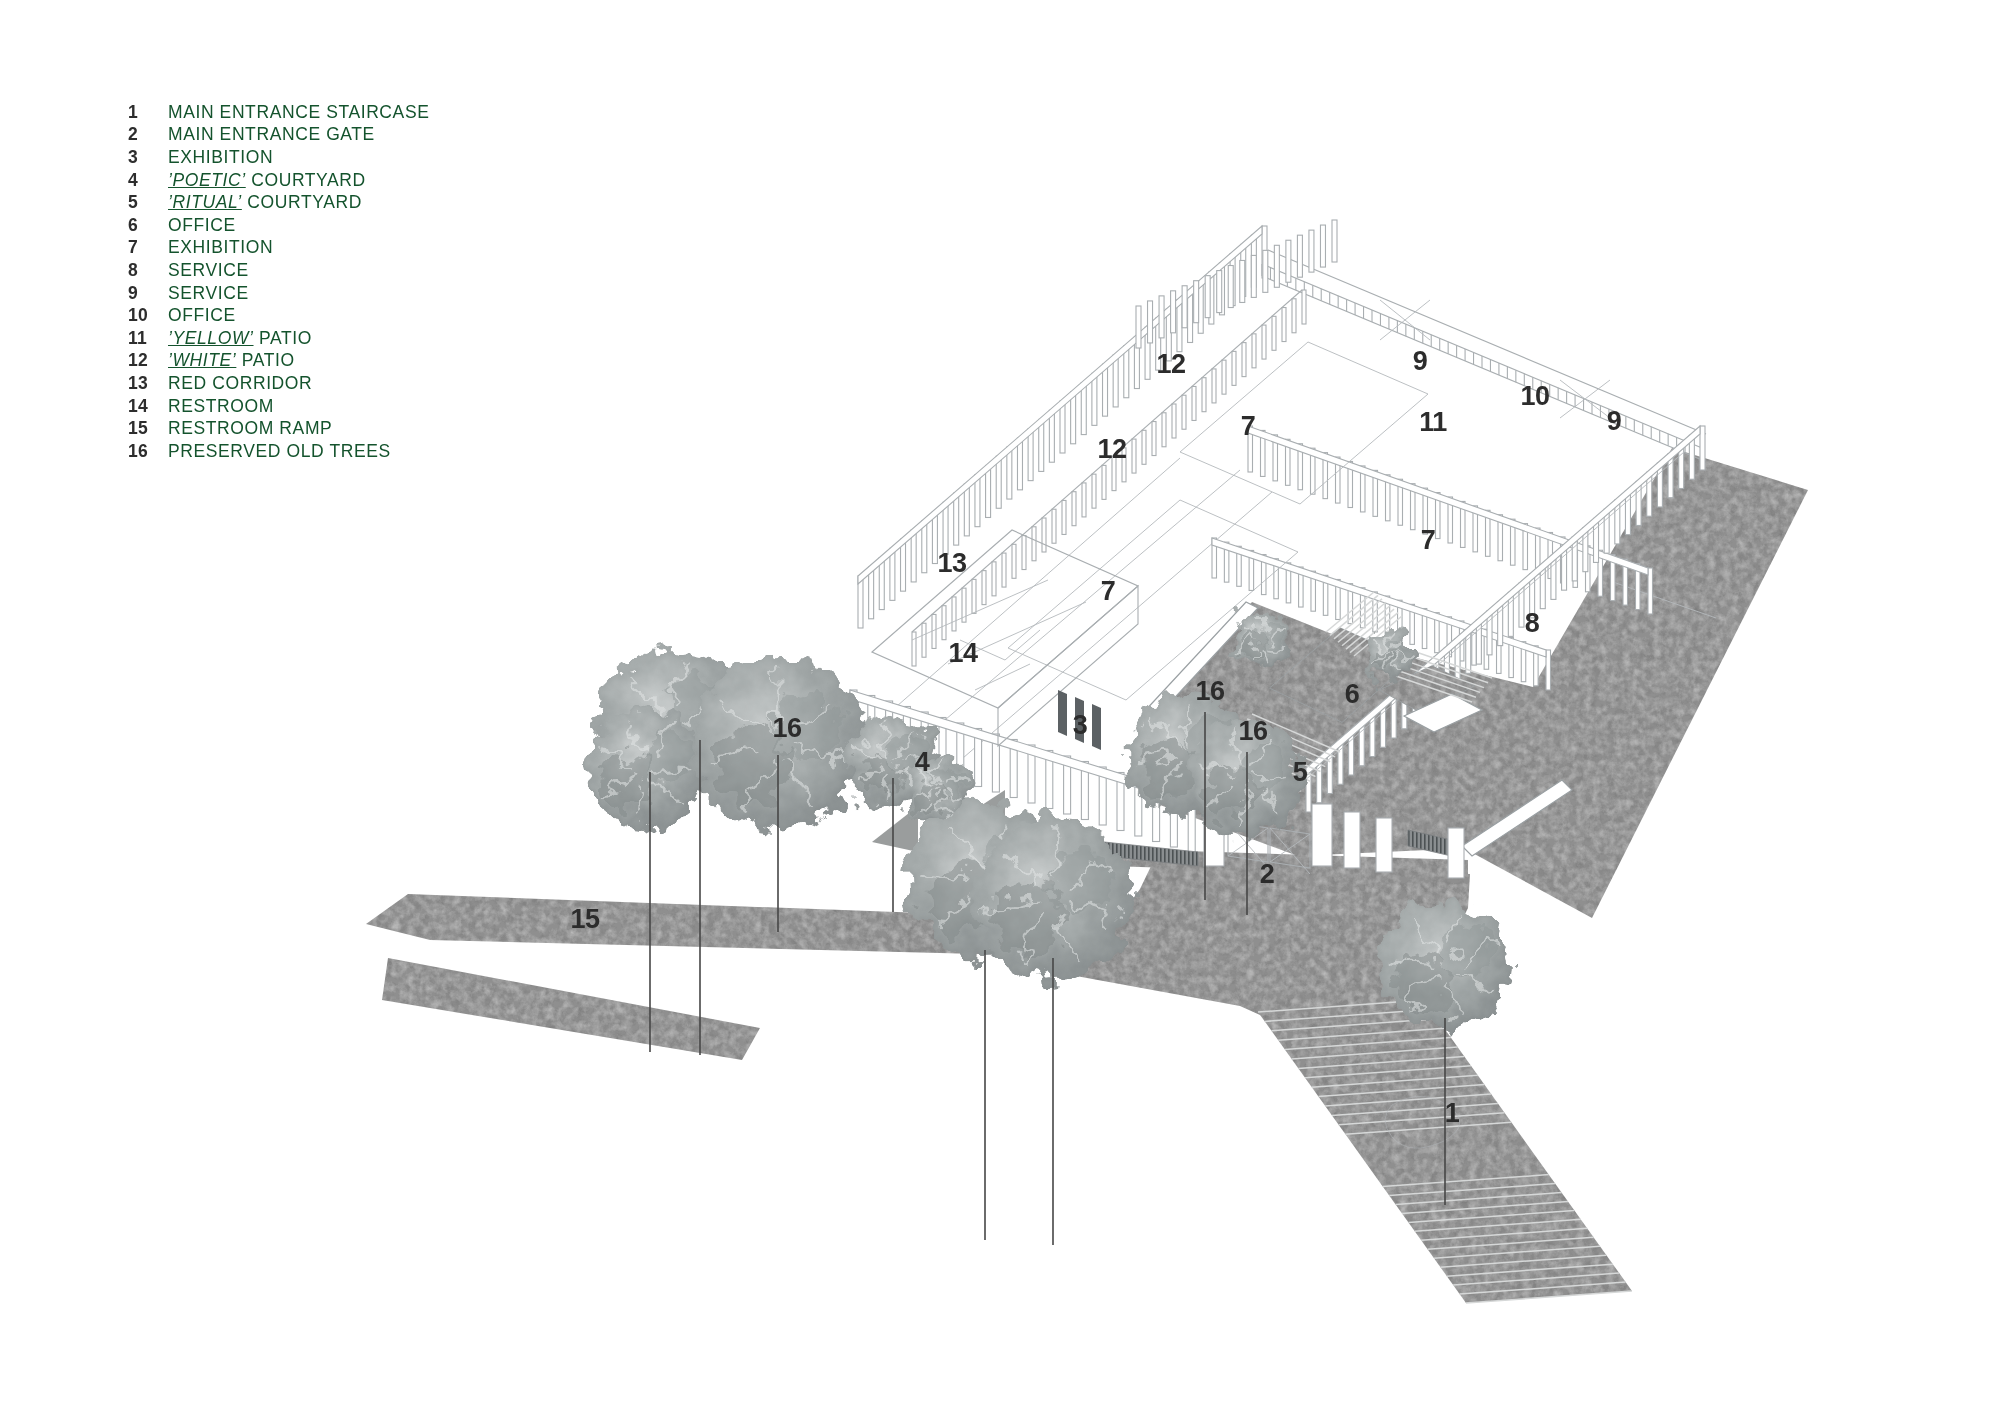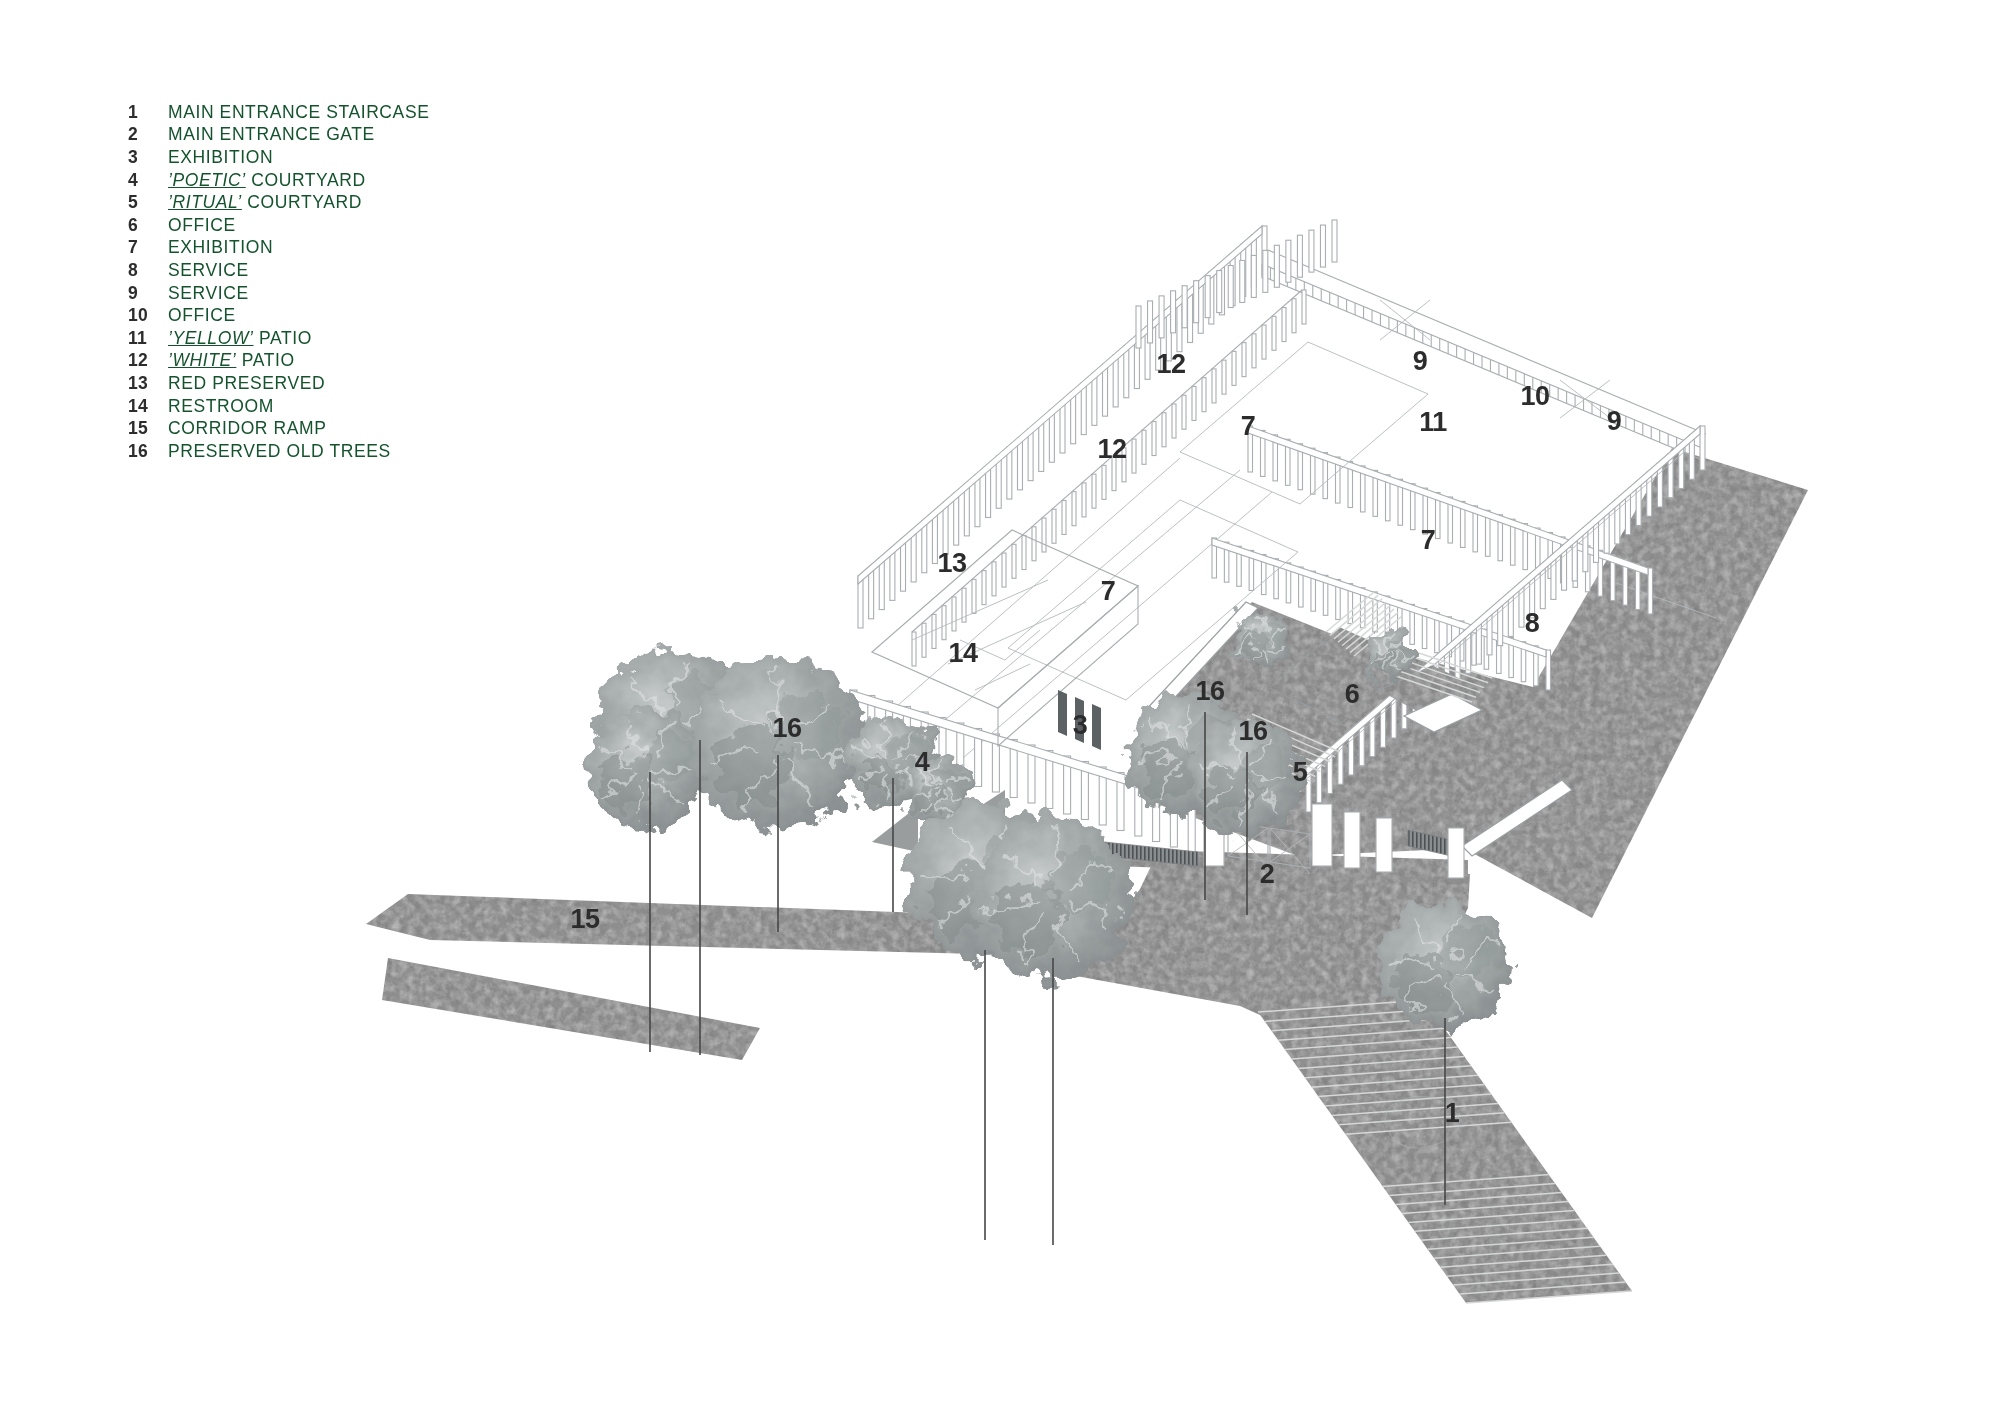--- a/index.html
+++ b/index.html
@@ -676,28 +676,28 @@
       <div class="legend-row">
         <div class="legend-num">11</div>
         <div class="legend-label"><span class="it">’YELLOW’</span> PATIO</div>
       </div>
       <div class="legend-row">
         <div class="legend-num">12</div>
         <div class="legend-label"><span class="it">’WHITE’</span> PATIO</div>
       </div>
       <div class="legend-row">
         <div class="legend-num">13</div>
-        <div class="legend-label">RED PRESERVED</div>
+        <div class="legend-label">RED CORRIDOR</div>
       </div>
       <div class="legend-row">
         <div class="legend-num">14</div>
         <div class="legend-label">RESTROOM</div>
       </div>
       <div class="legend-row">
         <div class="legend-num">15</div>
-        <div class="legend-label">CORRIDOR RAMP</div>
+        <div class="legend-label">RESTROOM RAMP</div>
       </div>
       <div class="legend-row">
         <div class="legend-num">16</div>
         <div class="legend-label">PRESERVED OLD TREES</div>
       </div>
     </div>
 </div>
 
 </body></html>

